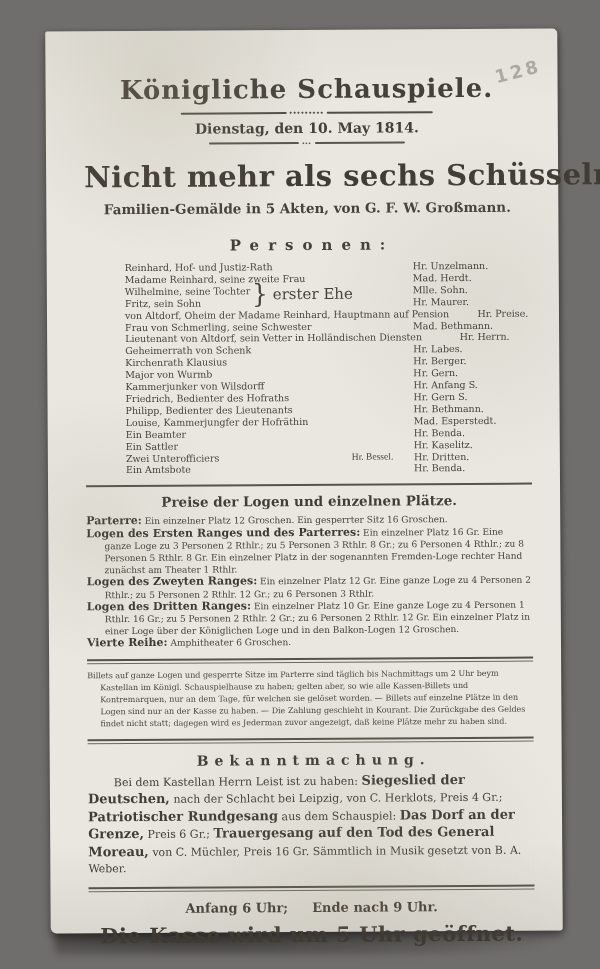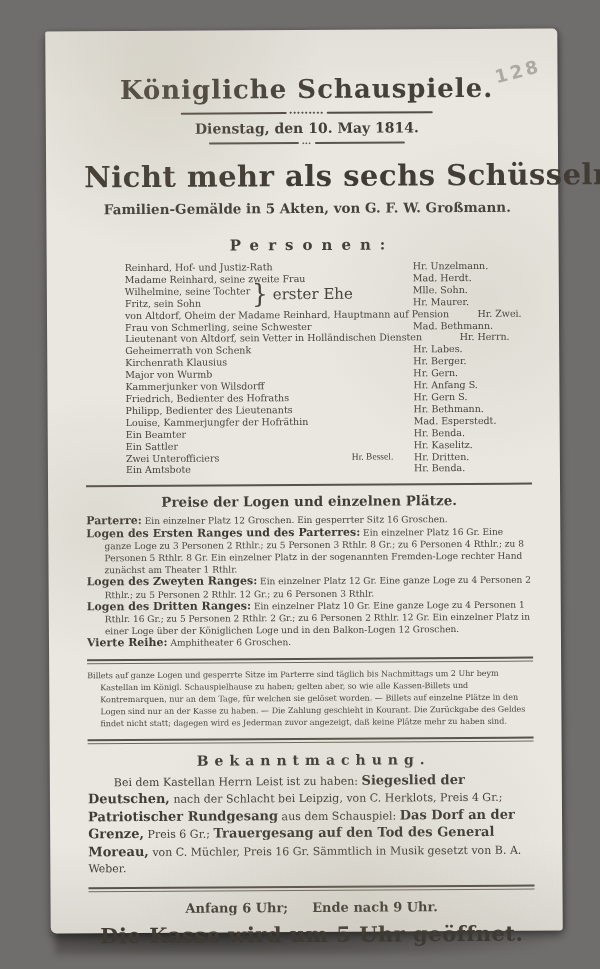--- a/index.html
+++ b/index.html
@@ -126,21 +126,21 @@
         <span class="cast-actor">Mlle. Sohn.</span>
       </div>
     <div class="cast-row">
         <span class="cast-role">Fritz, sein Sohn</span>
         <span class="cast-mid"></span>
         <span class="cast-actor">Hr. Maurer.</span>
       </div>
     <div class="cast-row">
         <span class="cast-role">von Altdorf, Oheim der Madame Reinhard, Hauptmann auf Pension</span>
         <span class="cast-mid"></span>
-        <span class="cast-actor">Hr. Zwei.</span>
+        <span class="cast-actor">Hr. Preise.</span>
       </div>
     <div class="cast-row">
         <span class="cast-role">Frau von Schmerling, seine Schwester</span>
         <span class="cast-mid"></span>
         <span class="cast-actor">Mad. Bethmann.</span>
       </div>
     <div class="cast-row">
         <span class="cast-role">Lieutenant von Altdorf, sein Vetter in Holländischen Diensten</span>
         <span class="cast-mid"></span>
         <span class="cast-actor">Hr. Herrn.</span>

